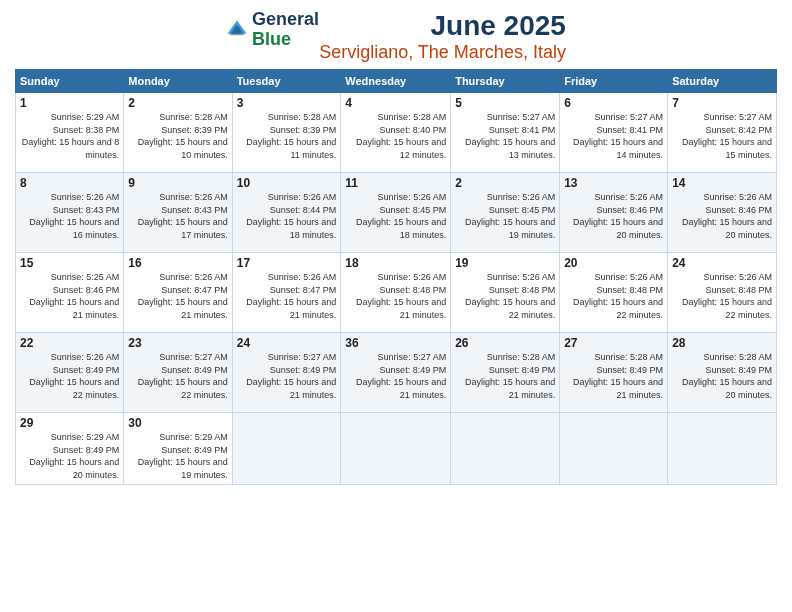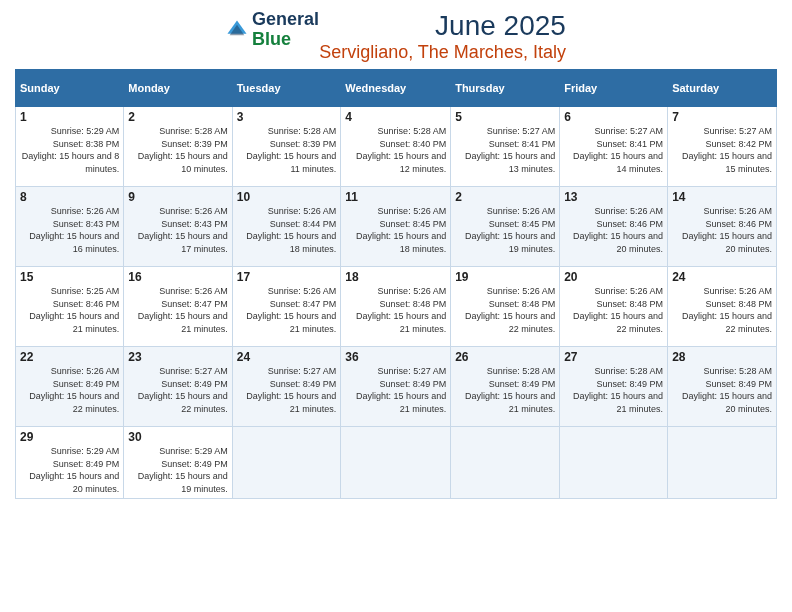--- a/index.html
+++ b/index.html
@@ -37,36 +37,36 @@
     }
     .logo-icon {
       width: 22px;
       height: 22px;
     }
     .title-block {
       text-align: right;
     }
     .main-title {
       font-size: 28px;
-      font-weight: normal;
+      font-weight: bold;
       color: #1a3a5c;
     }
     .subtitle {
       font-size: 18px;
       color: #c2410c;
     }
     .calendar {
       width: 100%;
       border-collapse: collapse;
       font-size: 9.5px;
     }
     .calendar th {
       background-color: #2e6da4;
       color: white;
-      padding: 12px 4px;
+      padding: 5px 4px;
       text-align: left;
       font-size: 11px;
       font-weight: bold;
       border: 1px solid #2e6da4;
     }
     .calendar td {
       border: 1px solid #c8d8e8;
       vertical-align: top;
       padding: 3px 4px;
       width: 113px;

